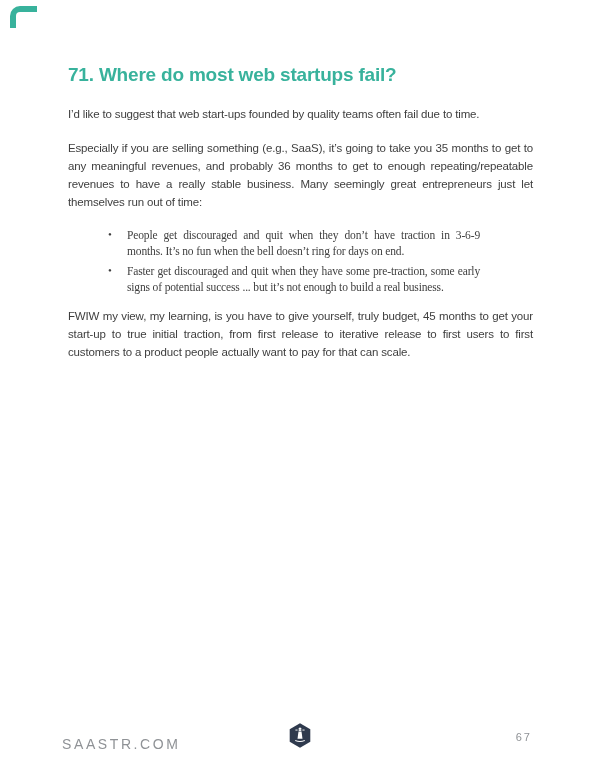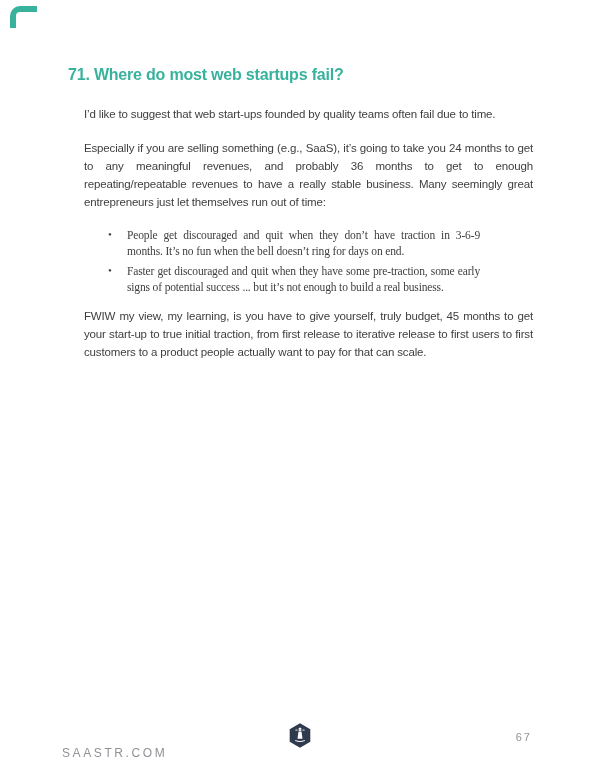--- a/index.html
+++ b/index.html
@@ -22,27 +22,27 @@
     position: absolute;
     left: 68px; top: 64px;
     width: 465px;
     color: #3e3e3e;
     font-size: 11.5px;
     line-height: 18px;
     letter-spacing: -0.15px;
   }
   h1 {
     margin: 0 0 20px 0;
-    font-size: 16px;
+    font-size: 19px;
     line-height: 21px;
     font-weight: 700;
     letter-spacing: -0.2px;
     color: #38b29c;
   }
-  p { margin: 0 0 16px 16px; }
+  p { margin: 0 0 16px 0; }
   p.justify { text-align: justify; }
   ul.bullets {
     margin: 0 0 12px 0;
     padding: 0 53px 0 59px;
     list-style: none;
   }
   ul.bullets li {
     position: relative;
     text-align: justify;
     line-height: 16px;
@@ -56,22 +56,22 @@
     font-size: 11px;
     color: #3e3e3e;
   }
   .footer {
     position: absolute;
     left: 0; top: 722px;
     width: 600px; height: 30px;
   }
   .site-name {
     position: absolute;
-    left: 62px; top: 24px;
-    font-size: 12px;
+    left: 62px; top: 14px;
+    font-size: 14px;
     letter-spacing: 2.6px;
     color: #8f9296;
     text-align: center;
   }
   .page-number {
     position: absolute;
     right: 68px; top: 9px;
     font-size: 11px;
     letter-spacing: 2px;
     color: #8f9296;
@@ -85,21 +85,21 @@
 </head>
 <body>
 
 <div class="corner-accent"></div>
 
 <main class="content">
   <h1>71. Where do most web startups fail?</h1>
 
   <p>I’d like to suggest that web start-ups founded by quality teams often fail due to time.</p>
 
-  <p class="justify">Especially if you are selling something (e.g., SaaS), it’s going to take you 24 months to get to any meaningful revenues, and probably 36 months to get to enough repeating/repeatable revenues to have a really stable business. Many seemingly great entrepreneurs just let themselves run out of time:</p>
+  <p class="justify">Especially if you are selling something (e.g., SaaS), it’s going to take you 35 months to get to any meaningful revenues, and probably 36 months to get to enough repeating/repeatable revenues to have a really stable business. Many seemingly great entrepreneurs just let themselves run out of time:</p>
 
   <ul class="bullets">
     <li>People get discouraged and quit when they don’t have traction in 3-6-9 months. It’s no fun when the bell doesn’t ring for days on end.</li>
     <li>Faster get discouraged and quit when they have some pre-traction, some early signs of potential success ... but it’s not enough to build a real business.</li>
   </ul>
 
   <p class="justify">FWIW my view, my learning, is you have to give yourself, truly budget, 45 months to get your start-up to true initial traction, from first release to iterative release to first users to first customers to a product people actually want to pay for that can scale.</p>
 
 </main>
 

